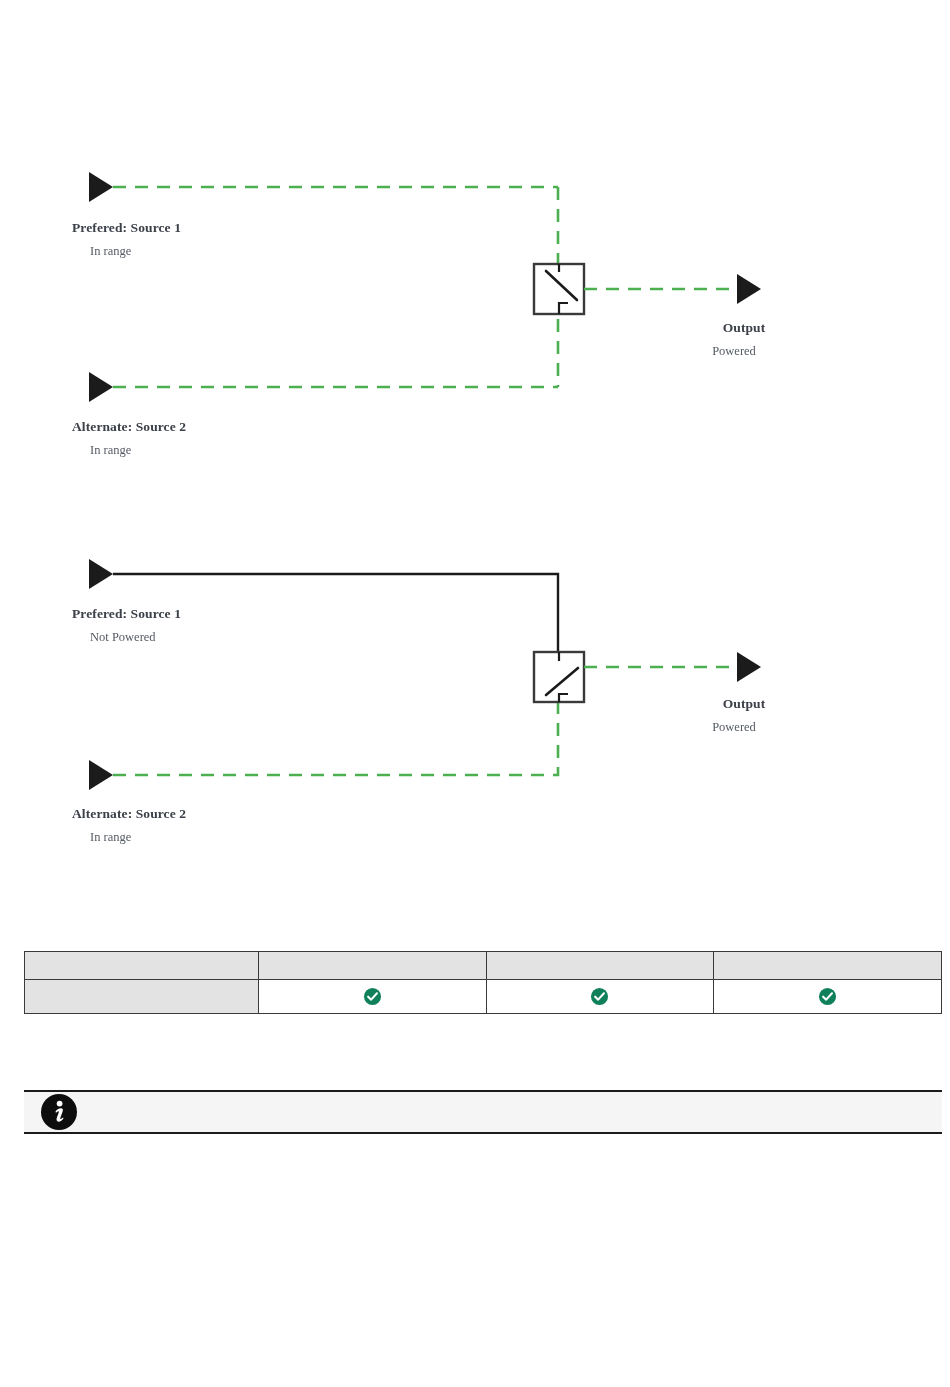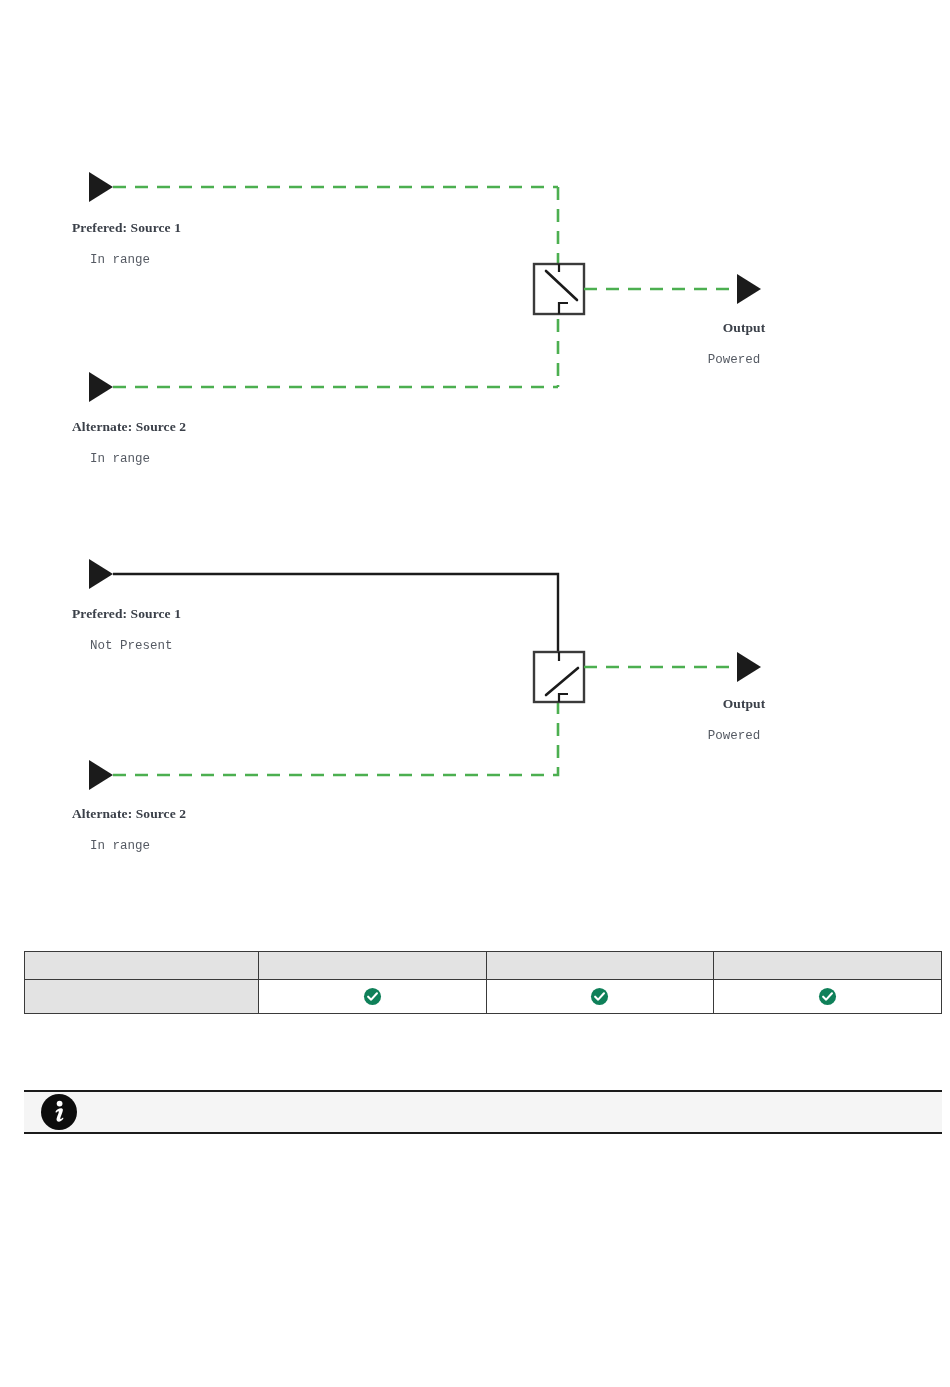--- a/index.html
+++ b/index.html
@@ -47,23 +47,22 @@
     font-weight: bold;
     font-size: 13.5px;
     color: #3b4049;
     letter-spacing: 0.1px;
     margin-left: 20px;
   }
   .node-label .status {
     display: block;
     font-size: 12.5px;
     color: #555a63;
-    margin-top: 17px;
+    margin-top: 8px;
     text-align: center;
-    font-family: Liberation Mono, monospace;
   }
   .node-label.left .status { padding-left: 38px; text-align: left; }
   .node-label.right { text-align: center; }
 
   
   .matrix-table {
     position: absolute;
     left: 24px;
     top: 951px;
     width: 918px;
@@ -187,21 +186,21 @@
 
       <path d="M559 174 V166 H568" stroke="#1b1b1b" stroke-width="2.2" fill="none"></path>
 
       <path d="M584 139 H738" stroke="#4caf50" stroke-width="2.6" fill="none" stroke-dasharray="13 9"></path>
 
       <polygon points="737,124 737,154 761,139" fill="#1b1b1b"></polygon>
     </svg>
 
     <div class="node-label left" style="left:52px; top:78px;">
       <span class="title">Prefered: Source 1</span>
-      <span class="status">Not Present</span>
+      <span class="status">Not Powered</span>
     </div>
 
     <div class="node-label left" style="left:52px; top:278px;">
       <span class="title">Alternate: Source 2</span>
       <span class="status">In range</span>
     </div>
 
     <div class="node-label right" style="left:690px; top:168px; width:88px;">
       <span class="title">Output</span>
       <span class="status">Powered</span>

